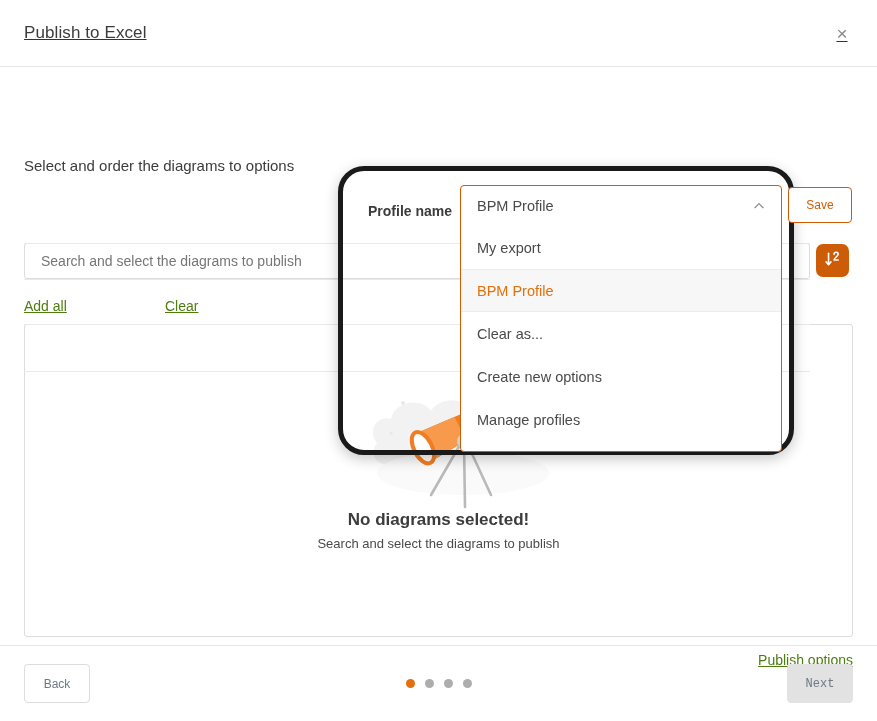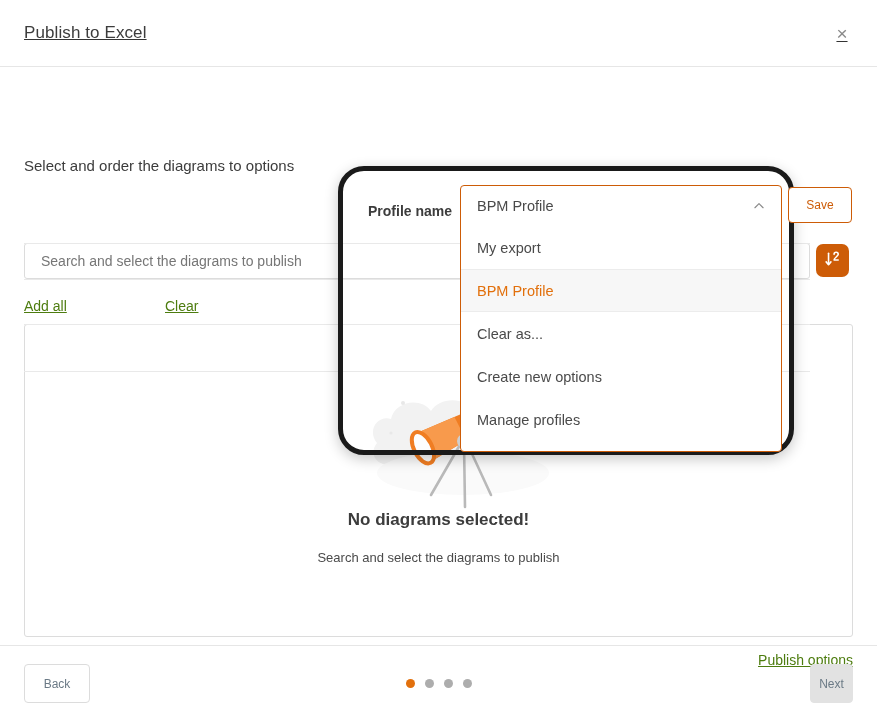--- a/index.html
+++ b/index.html
@@ -166,21 +166,21 @@
     position: absolute;
     left: 0;
     right: 0;
     top: 185px;
     text-align: center;
   }
   .empty-title {
     font-size: 17px;
     color: #3c3c3c;
     font-weight: bold;
-    margin-bottom: 20px;
+    margin-bottom: 6px;
   }
   .empty-sub {
     font-size: 13px;
     color: #4a4a4a;
   }
 
   
   .illustration {
     position: absolute;
     left: 330px;
@@ -217,27 +217,28 @@
     box-sizing: border-box;
   }
   .btn-back {
     width: 66px;
     height: 39px;
     background: #fff;
     border: 1px solid #dcdcdc;
     color: #6b7a86;
   }
   .btn-next {
-    width: 43px;
+    width: 66px;
     height: 39px;
     background: #e2e2e2;
     border: 1px solid #e2e2e2;
     color: #6b7a86;
     position: absolute;
     right: 24px;
+    font-family: Liberation Mono, monospace;
   }
   .dots {
     position: absolute;
     left: 0;
     right: 0;
     display: flex;
     justify-content: center;
     gap: 10px;
     pointer-events: none;
   }

